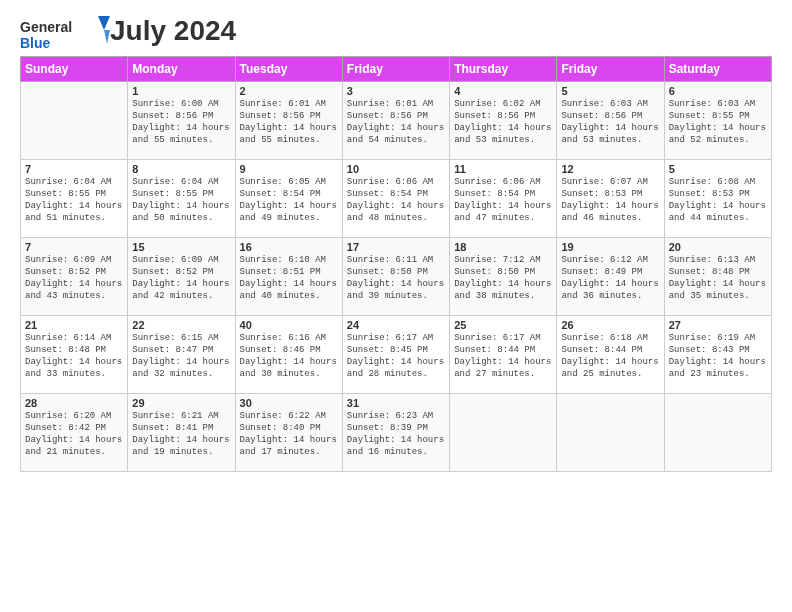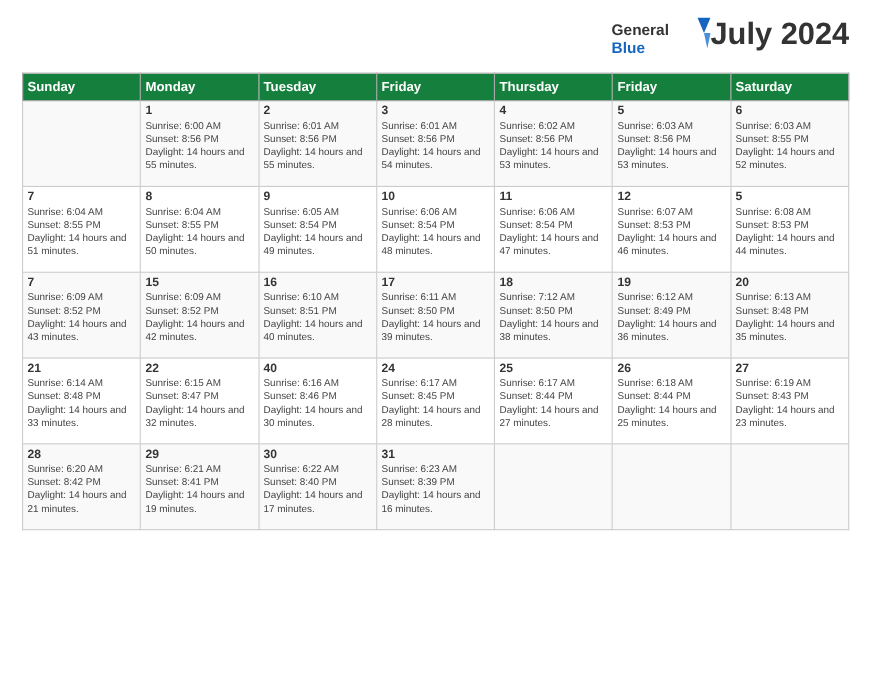--- a/index.html
+++ b/index.html
@@ -8,23 +8,22 @@
       background: #fff;
       width: 792px;
       height: 612px;
       overflow: hidden;
     }
     .container {
       padding: 16px 20px 10px 20px;
     }
     .header-row {
       display: flex;
-      justify-content: flex-end;
+      justify-content: flex-start;
       align-items: flex-start;
-      margin-bottom: 10px;
     }
     .logo {
       display: flex;
       align-items: center;
       gap: 4px;
     }
     .title-block {
       text-align: right;
     }
     .main-title {
@@ -36,21 +35,21 @@
     .subtitle {
       font-size: 15px;
       color: #555;
     }
     table {
       width: 100%;
       border-collapse: collapse;
       table-layout: fixed;
     }
     thead tr th {
-      background-color: #15803d;
+      background-color: #d946ef;
       color: #fff;
       font-size: 12px;
       font-weight: bold;
       padding: 5px 4px;
       text-align: left;
       border: 1px solid #aaa;
     }
     tbody tr td {
       border: 1px solid #ccc;
       vertical-align: top;
@@ -68,20 +67,21 @@
     .day-number {
       font-weight: bold;
       font-size: 11px;
       display: block;
       margin-bottom: 1px;
     }
     .cell-content {
       font-size: 9px;
       line-height: 1.35;
       color: #444;
+      font-family: Liberation Mono, monospace;
     }
   </style>
 </head>
 <body>
 
 <div class="container">
   <div class="header-row">
     <div class="logo">
   <svg width="90" height="40" viewBox="0 0 90 40" xmlns="http://www.w3.org/2000/svg">
     <text x="0" y="16" font-size="14" font-weight="bold" font-family="Arial,sans-serif" fill="#333">General</text>

